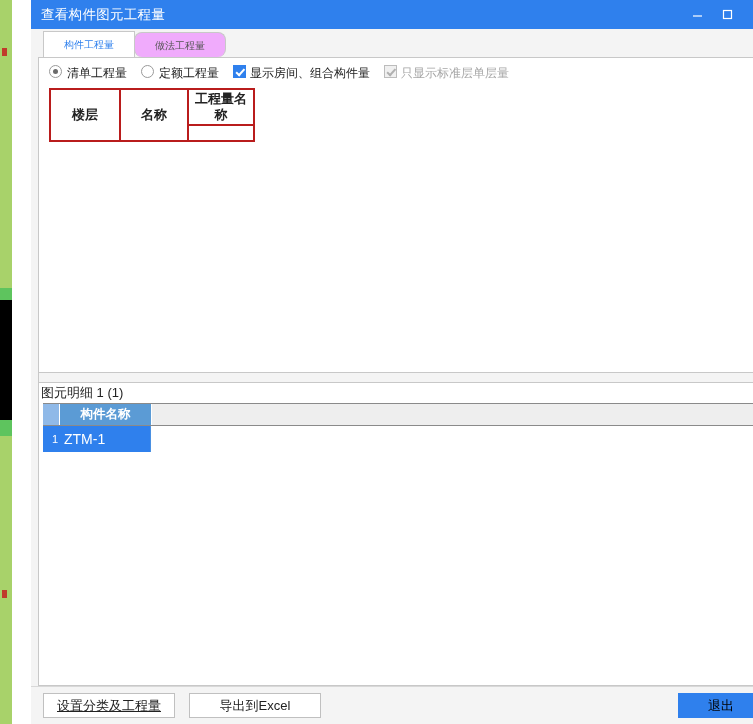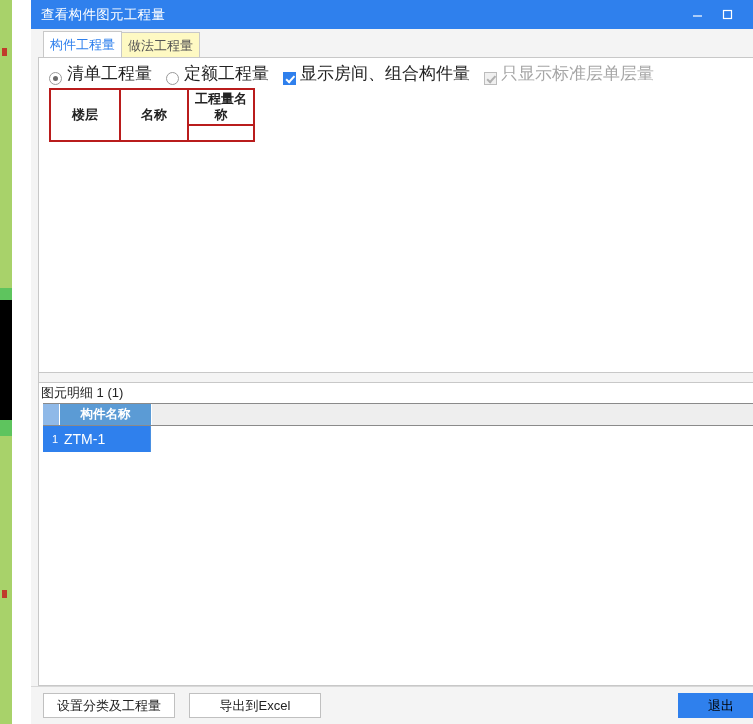--- a/index.html
+++ b/index.html
@@ -109,40 +109,41 @@
     background: #f4f4f4;
     display: flex;
     align-items: flex-end;
     padding-left: 12px;
     box-sizing: border-box;
     flex: 0 0 auto;
   }
   .tab {
     height: 25px;
     line-height: 25px;
-    padding: 0 6px;
-    font-size: 13px;
+    padding: 0 20px;
+    font-size: 10px;
     border: 1px solid #c8c8c8;
     border-bottom: none;
     margin-right: -1px;
     box-sizing: border-box;
     white-space: nowrap;
     cursor: default;
   }
   .tab.active {
     background: #ffffff;
     color: #2f80ed;
     position: relative;
     z-index: 3;
     height: 26px;
     line-height: 26px;
   }
   .tab.inactive {
-    background: #fef9c3;
+    background: #f0abfc;
     color: #555555;
+    border-radius: 8px;
   }
 
   
   .content-panel {
     flex: 1 1 auto;
     background: #ffffff;
     border: 1px solid #c8c8c8;
     border-top: 1px solid #c8c8c8;
     margin: 0 7px 0 7px;
     position: relative;
@@ -155,24 +156,24 @@
   .options-row {
     height: 25px;
     display: flex;
     align-items: center;
     padding-left: 10px;
     flex: 0 0 auto;
     margin-top: 3px;
   }
   .opt {
     display: flex;
-    align-items: flex-end;
+    align-items: flex-start;
     margin-right: 14px;
     white-space: nowrap;
-    font-size: 17px;
+    font-size: 12px;
     cursor: default;
   }
   .opt.disabled { color: #a6a6a6; cursor: default; }
 
   .radio {
     width: 13px; height: 13px;
     border-radius: 50%;
     border: 1px solid #9a9a9a;
     background: #ffffff;
     margin-right: 5px;
@@ -358,21 +359,21 @@
     font-size: 13px;
     color: #222222;
     display: flex;
     align-items: center;
     justify-content: center;
     box-sizing: border-box;
     white-space: nowrap;
     cursor: default;
     font-family: "Liberation Sans", "DejaVu Sans", sans-serif;
   }
-  .btn.wide { width: 132px; }
+  .btn.wide { width: 132px; text-decoration: underline; }
   .btn.wide2 { width: 132px; margin-left: 14px; }
   .btn.primary {
     background: #2f80ed;
     border: 1px solid #2f80ed;
     color: #000000;
     width: 86px;
     margin-left: auto;
   }
 </style>
 </head>

